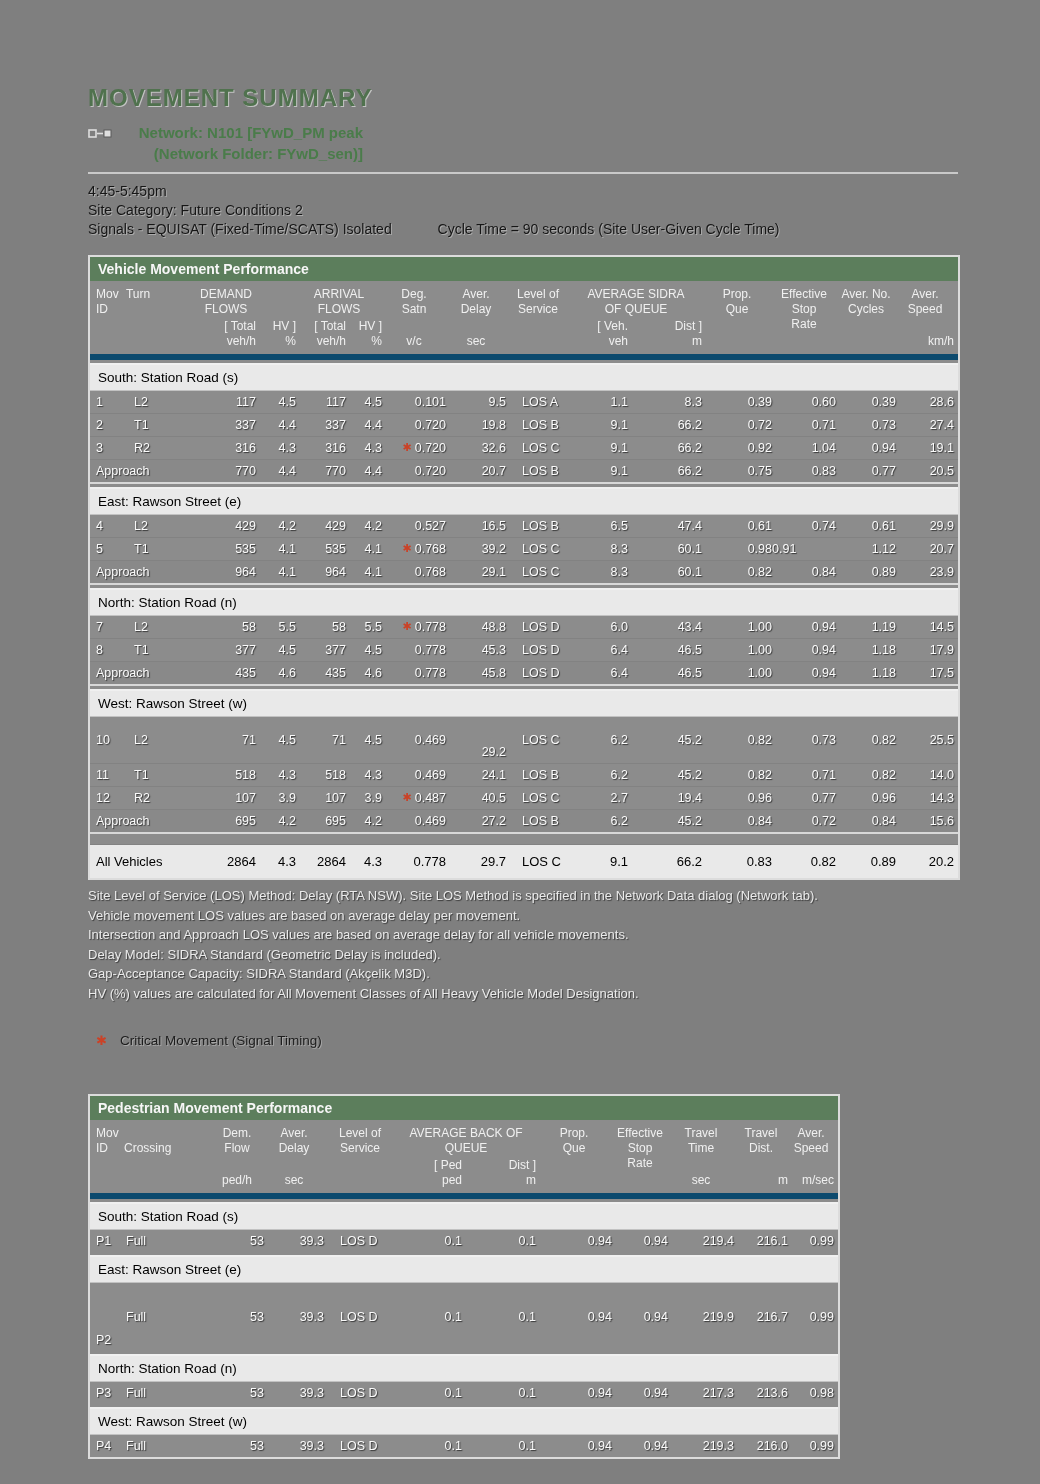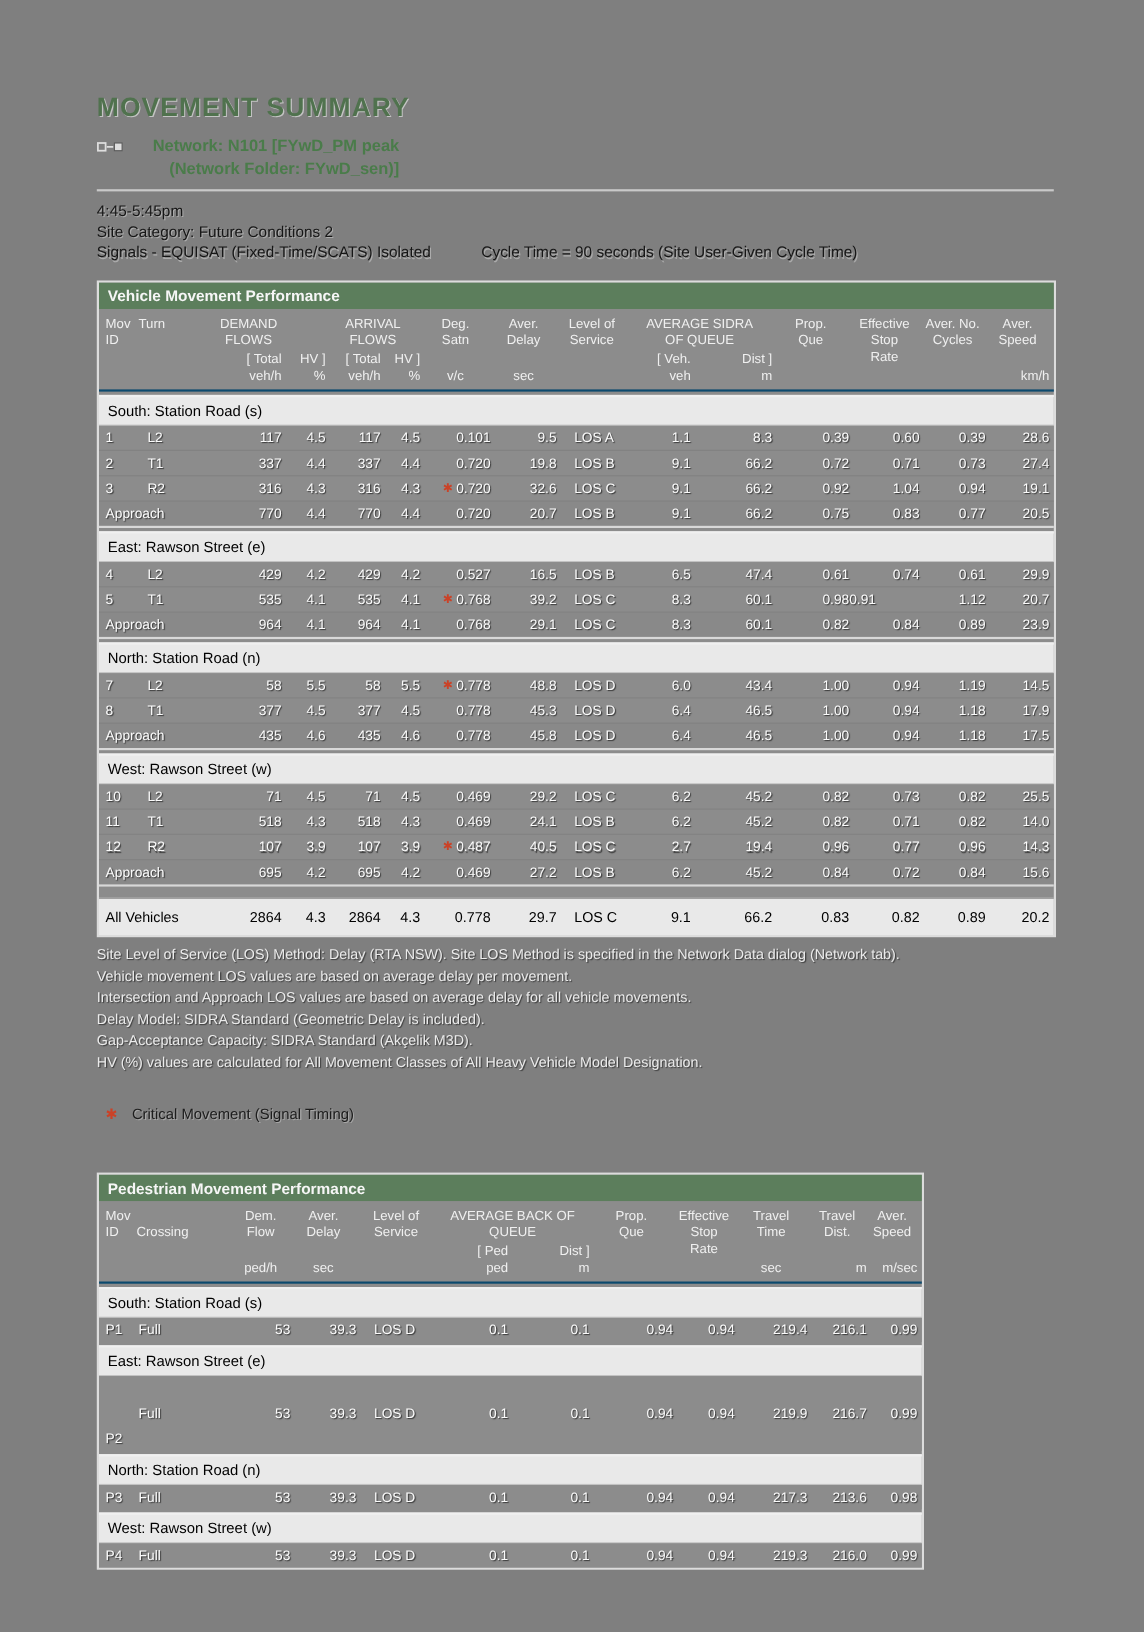--- a/index.html
+++ b/index.html
@@ -16,21 +16,21 @@
   .site-block{width:575px;color:#4a7c4a;font-weight:bold;font-size:15px;line-height:21px;display:flex;gap:6px;}
   .network-block{width:275px;color:#4a7c4a;font-weight:bold;font-size:15px;line-height:21px;text-align:right;display:flex;gap:6px;justify-content:flex-end;}
   .hdr-sep{border:none;border-top:2px solid #c9c9c9;margin:8px 0 8px 0;}
   .meta{font-size:14px;color:#161616;line-height:19px;text-shadow:1px 1px 0 rgba(228,228,228,0.45);}
   .meta .row3 span{display:inline-block;}
   .meta .gap{margin-left:42px;}
 
   
   .tframe{border:2px solid #dcdcdc;background:#8c8c8c;margin-top:16px;}
   .tbar{background:#5c7e5c;color:#f6f6f6;font-weight:bold;font-size:14px;padding:4px 8px;}
-  .thead{display:flex;background:#8c8c8c;color:#f0f0f0;padding:6px 0 5px 0;border-bottom:2px solid #0c4a6e;}
+  .thead{display:flex;background:#8c8c8c;color:#f0f0f0;padding:6px 0 5px 0;border-bottom:6px solid #0c4a6e;}
   .hcell{display:flex;flex-direction:column;height:62px;font-size:12px;line-height:15px;box-sizing:border-box;}
   .hl{text-align:center;white-space:nowrap;}
   .hl-left{text-align:left;padding-left:6px;white-space:nowrap;}
   .hunit{margin-top:auto;text-align:center;white-space:nowrap;}
   .hunit-r{margin-top:auto;text-align:right;white-space:nowrap;}
   .subrow{display:flex;margin-top:auto;}
   .subcol{display:flex;flex-direction:column;box-sizing:border-box;}
   .subcol .sl{text-align:right;white-space:nowrap;}
 
   .band{background:#e9e9e9;color:#000;font-size:13.5px;padding:5px 8px;border-top:2px solid #f0f0f0;border-bottom:1px solid #c2c2c2;margin-top:3px;}
@@ -338,21 +338,21 @@
         </div>
         <div class="band">West: Rawson Street (w)</div>
         <div class="vrow">
           <div class="cell" style="width: 30px; text-align: left; padding-left: 6px;">10</div>
           <div class="cell" style="width: 36px; text-align: left; padding-left: 14px;">L2</div>
           <div class="cell" style="width: 100px; text-align: right;"><span>71</span></div>
           <div class="cell" style="width: 40px; text-align: right;"><span>4.5</span></div>
           <div class="cell" style="width: 50px; text-align: right;"><span>71</span></div>
           <div class="cell" style="width: 36px; text-align: right;"><span>4.5</span></div>
           <div class="cell" style="width: 64px; text-align: right;"><span>0.469</span></div>
-          <div class="cell" style="width: 60px; text-align: right;"><span>29.2</span></div>
+          <div class="cell" style="width: 60px; text-align: right; margin-top: 24px;"><span>29.2</span></div>
           <div class="cell" style="width: 64px; text-align: left; padding-left: 16px;"><span>LOS C</span></div>
           <div class="cell" style="width: 58px; text-align: right;"><span>6.2</span></div>
           <div class="cell" style="width: 74px; text-align: right;"><span>45.2</span></div>
           <div class="cell" style="width: 70px; text-align: right;"><span>0.82</span></div>
           <div class="cell" style="width: 64px; text-align: right;"><span>0.73</span></div>
           <div class="cell" style="width: 60px; text-align: right;"><span>0.82</span></div>
           <div class="cell" style="width: 58px; text-align: right;"><span>25.5</span></div>
         </div>
         <div class="vrow">
           <div class="cell" style="width: 30px; text-align: left; padding-left: 6px;">11</div>

